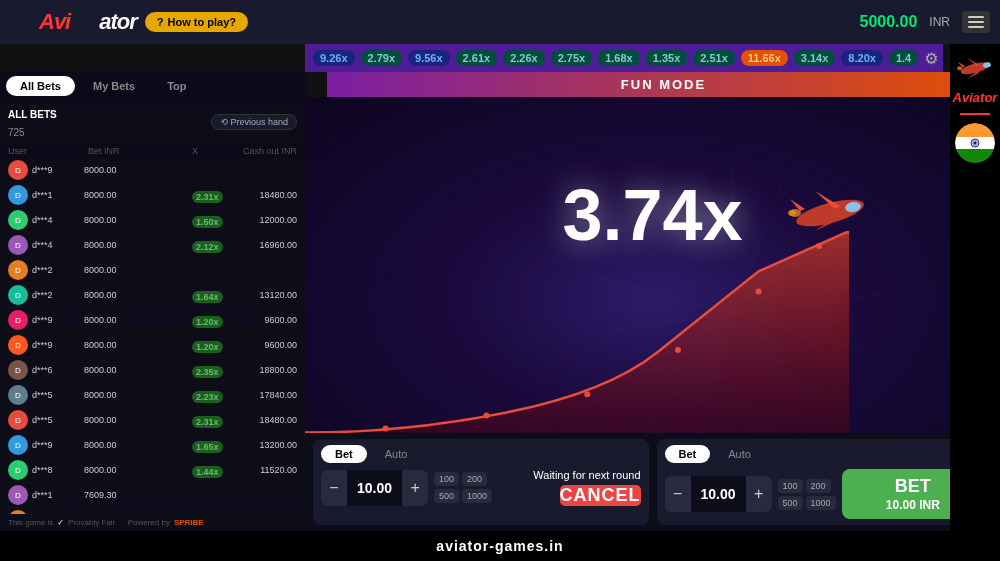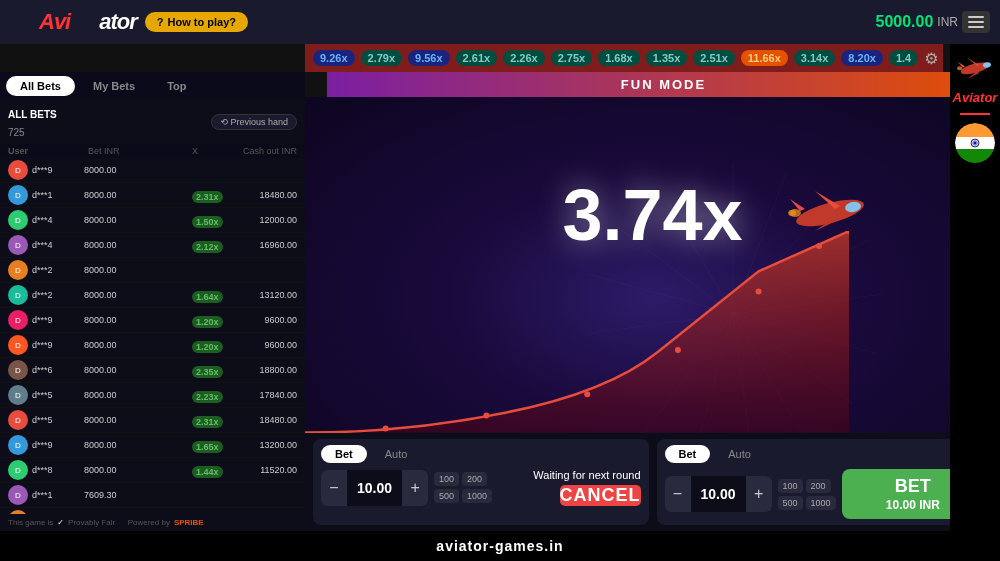--- a/index.html
+++ b/index.html
@@ -46,21 +46,21 @@
       font-size: 11px;
       font-weight: bold;
       cursor: pointer;
       display: flex;
       align-items: center;
       gap: 4px;
     }
     .balance-area {
       display: flex;
       align-items: center;
-      gap: 4px;
+      gap: 12px;
       margin-left: 13px;
     }
     .balance-text {
       color: #00e676;
       font-size: 16px;
       font-weight: bold;
     }
     .balance-currency {
       color: #aaa;
       font-size: 12px;
@@ -80,21 +80,21 @@
     }
     .menu-btn span {
       width: 16px;
       height: 2px;
       background: #ccc;
       border-radius: 1px;
     }
 
     
     .multiplier-strip {
-      background: #7f1d1d;
+      background: #4c1d95;
       height: 28px;
       display: flex;
       align-items: center;
       padding: 0 8px;
       gap: 6px;
       overflow: hidden;
       position: absolute;
       top: 44px;
       left: 305px;
       right: 57px;
@@ -170,21 +170,21 @@
       cursor: pointer;
     }
 
     .bets-table-header {
       display: flex;
       padding: 2px 8px;
       background: #0a0a18;
       color: #555;
       font-size: 9px;
     }
-    .bets-table-header .col-user { width: 80px; font-weight: bold; }
+    .bets-table-header .col-user { width: 80px; }
     .bets-table-header .col-bet { flex: 1; }
     .bets-table-header .col-x { width: 40px; }
     .bets-table-header .col-cash { width: 65px; text-align: right; }
 
     .bets-list {
       overflow-y: auto;
       flex: 1;
     }
     .bet-row {
       display: flex;

